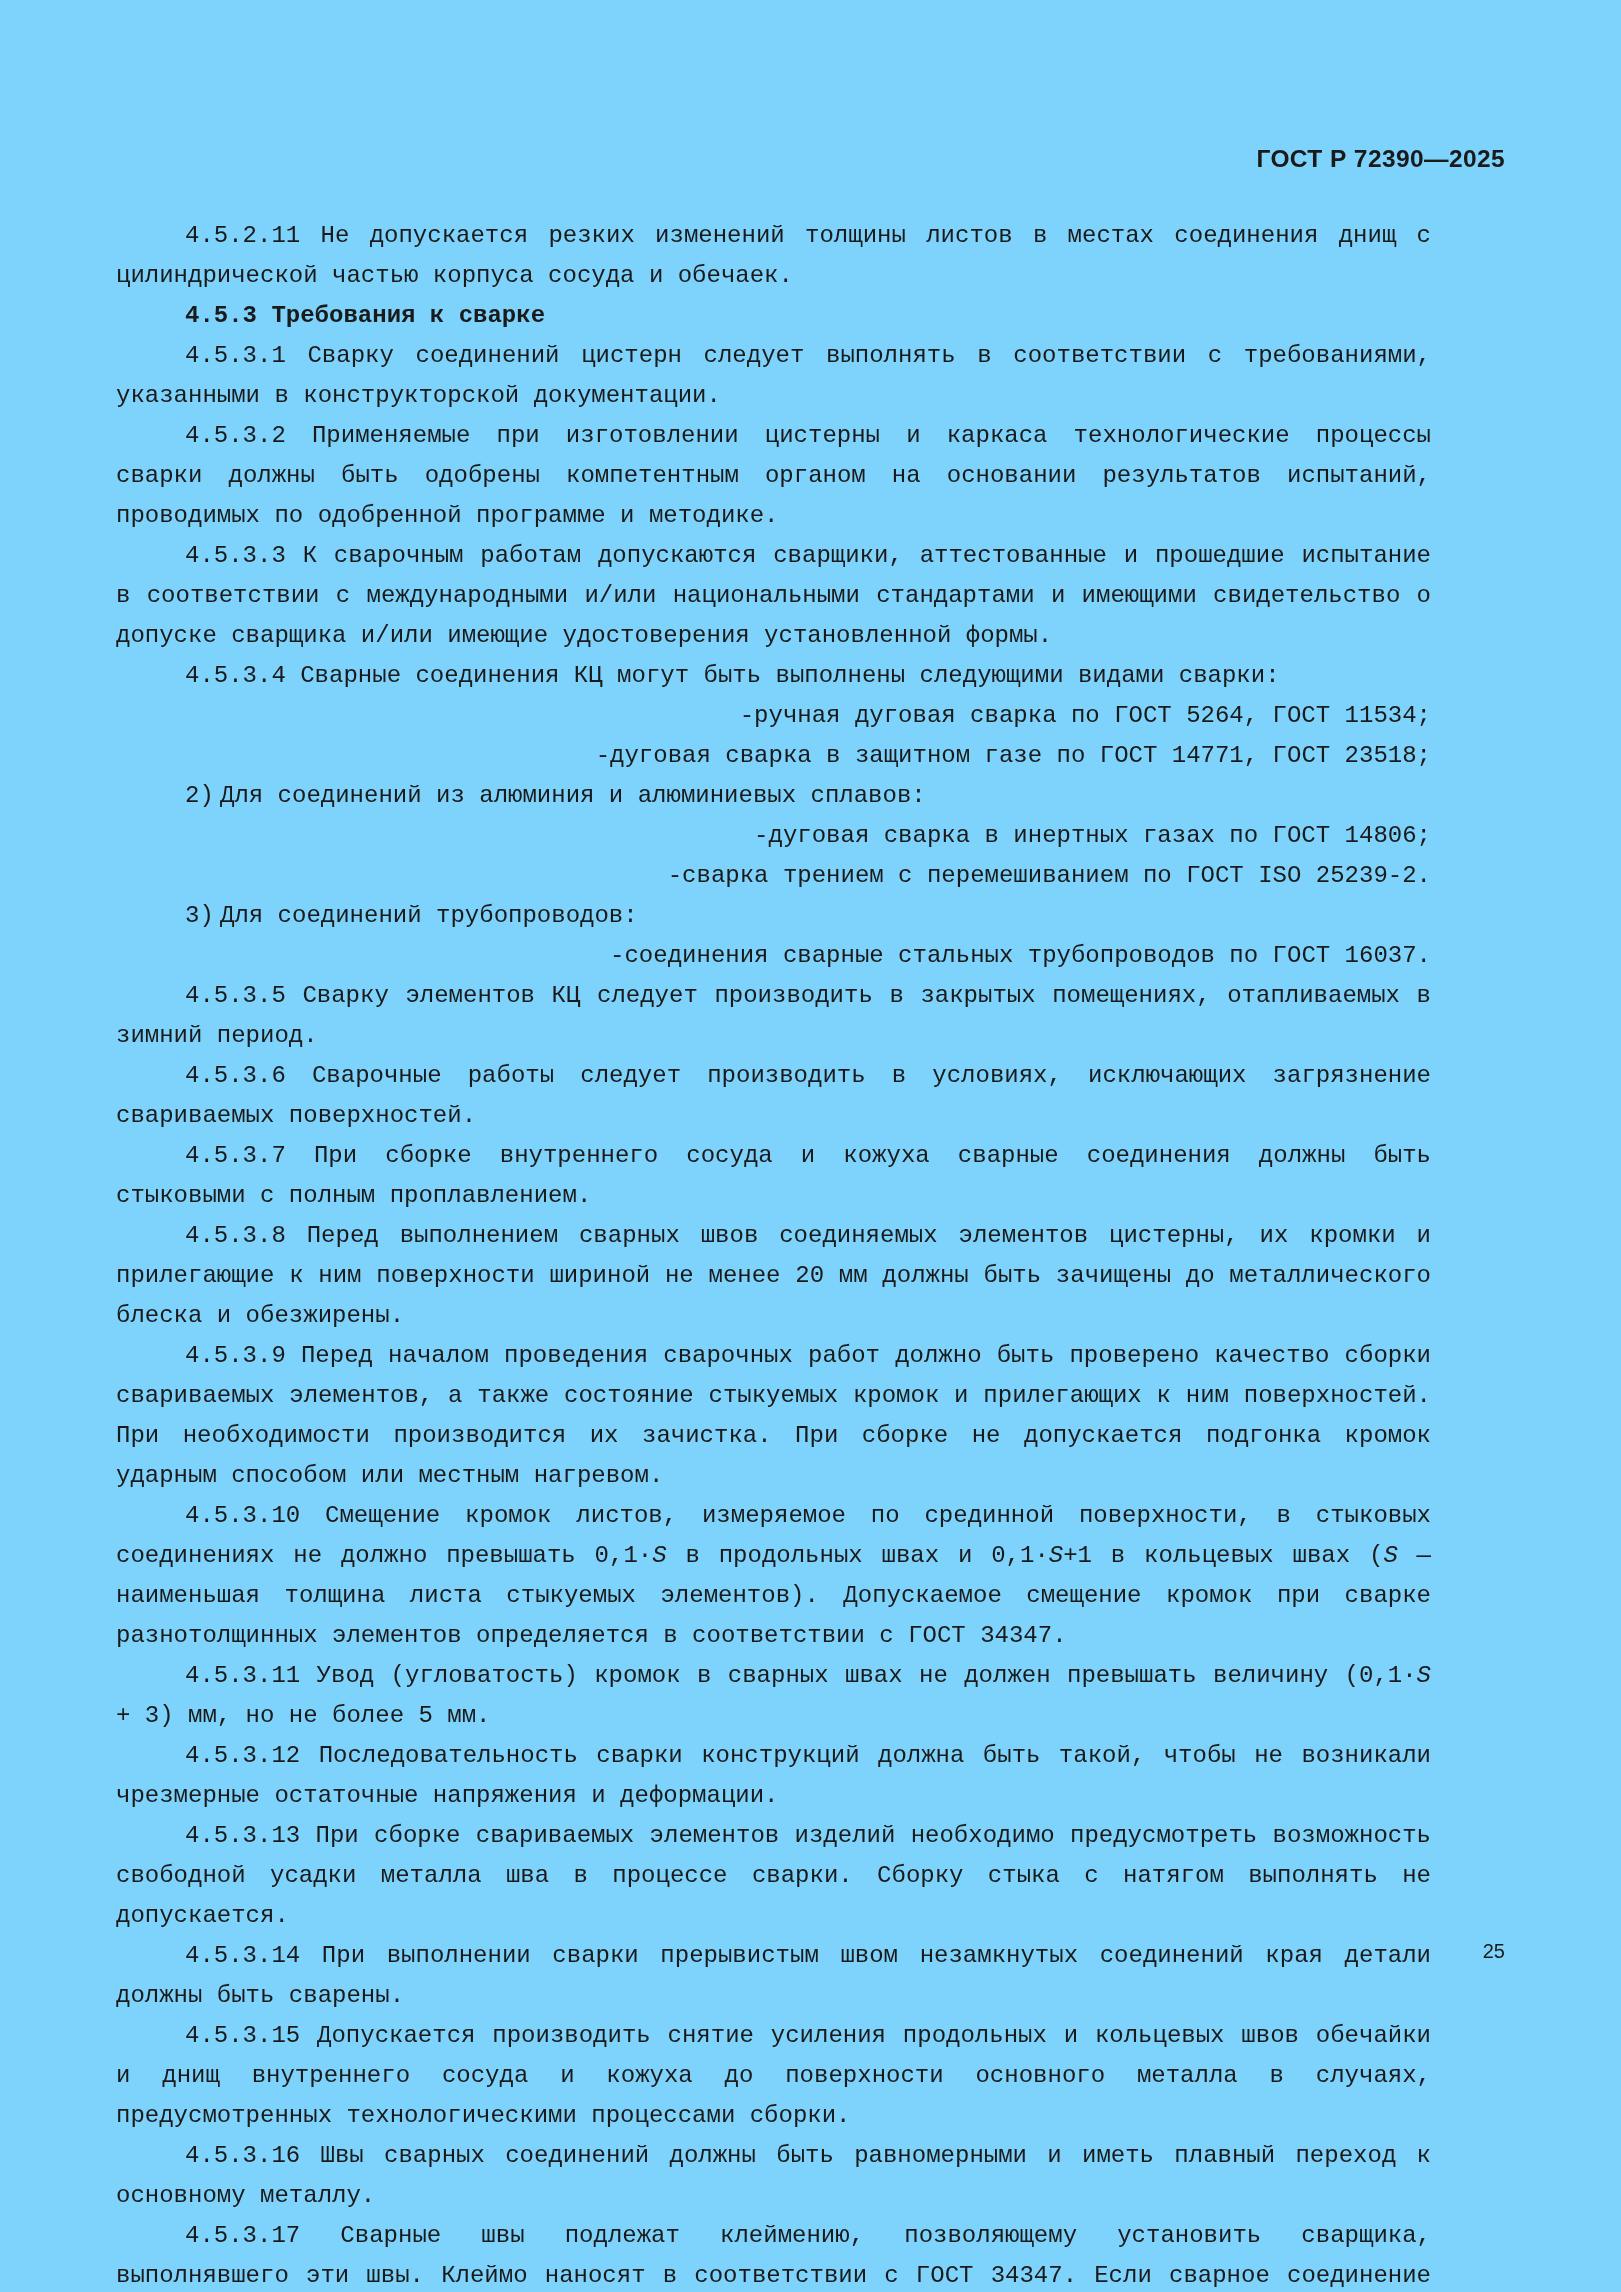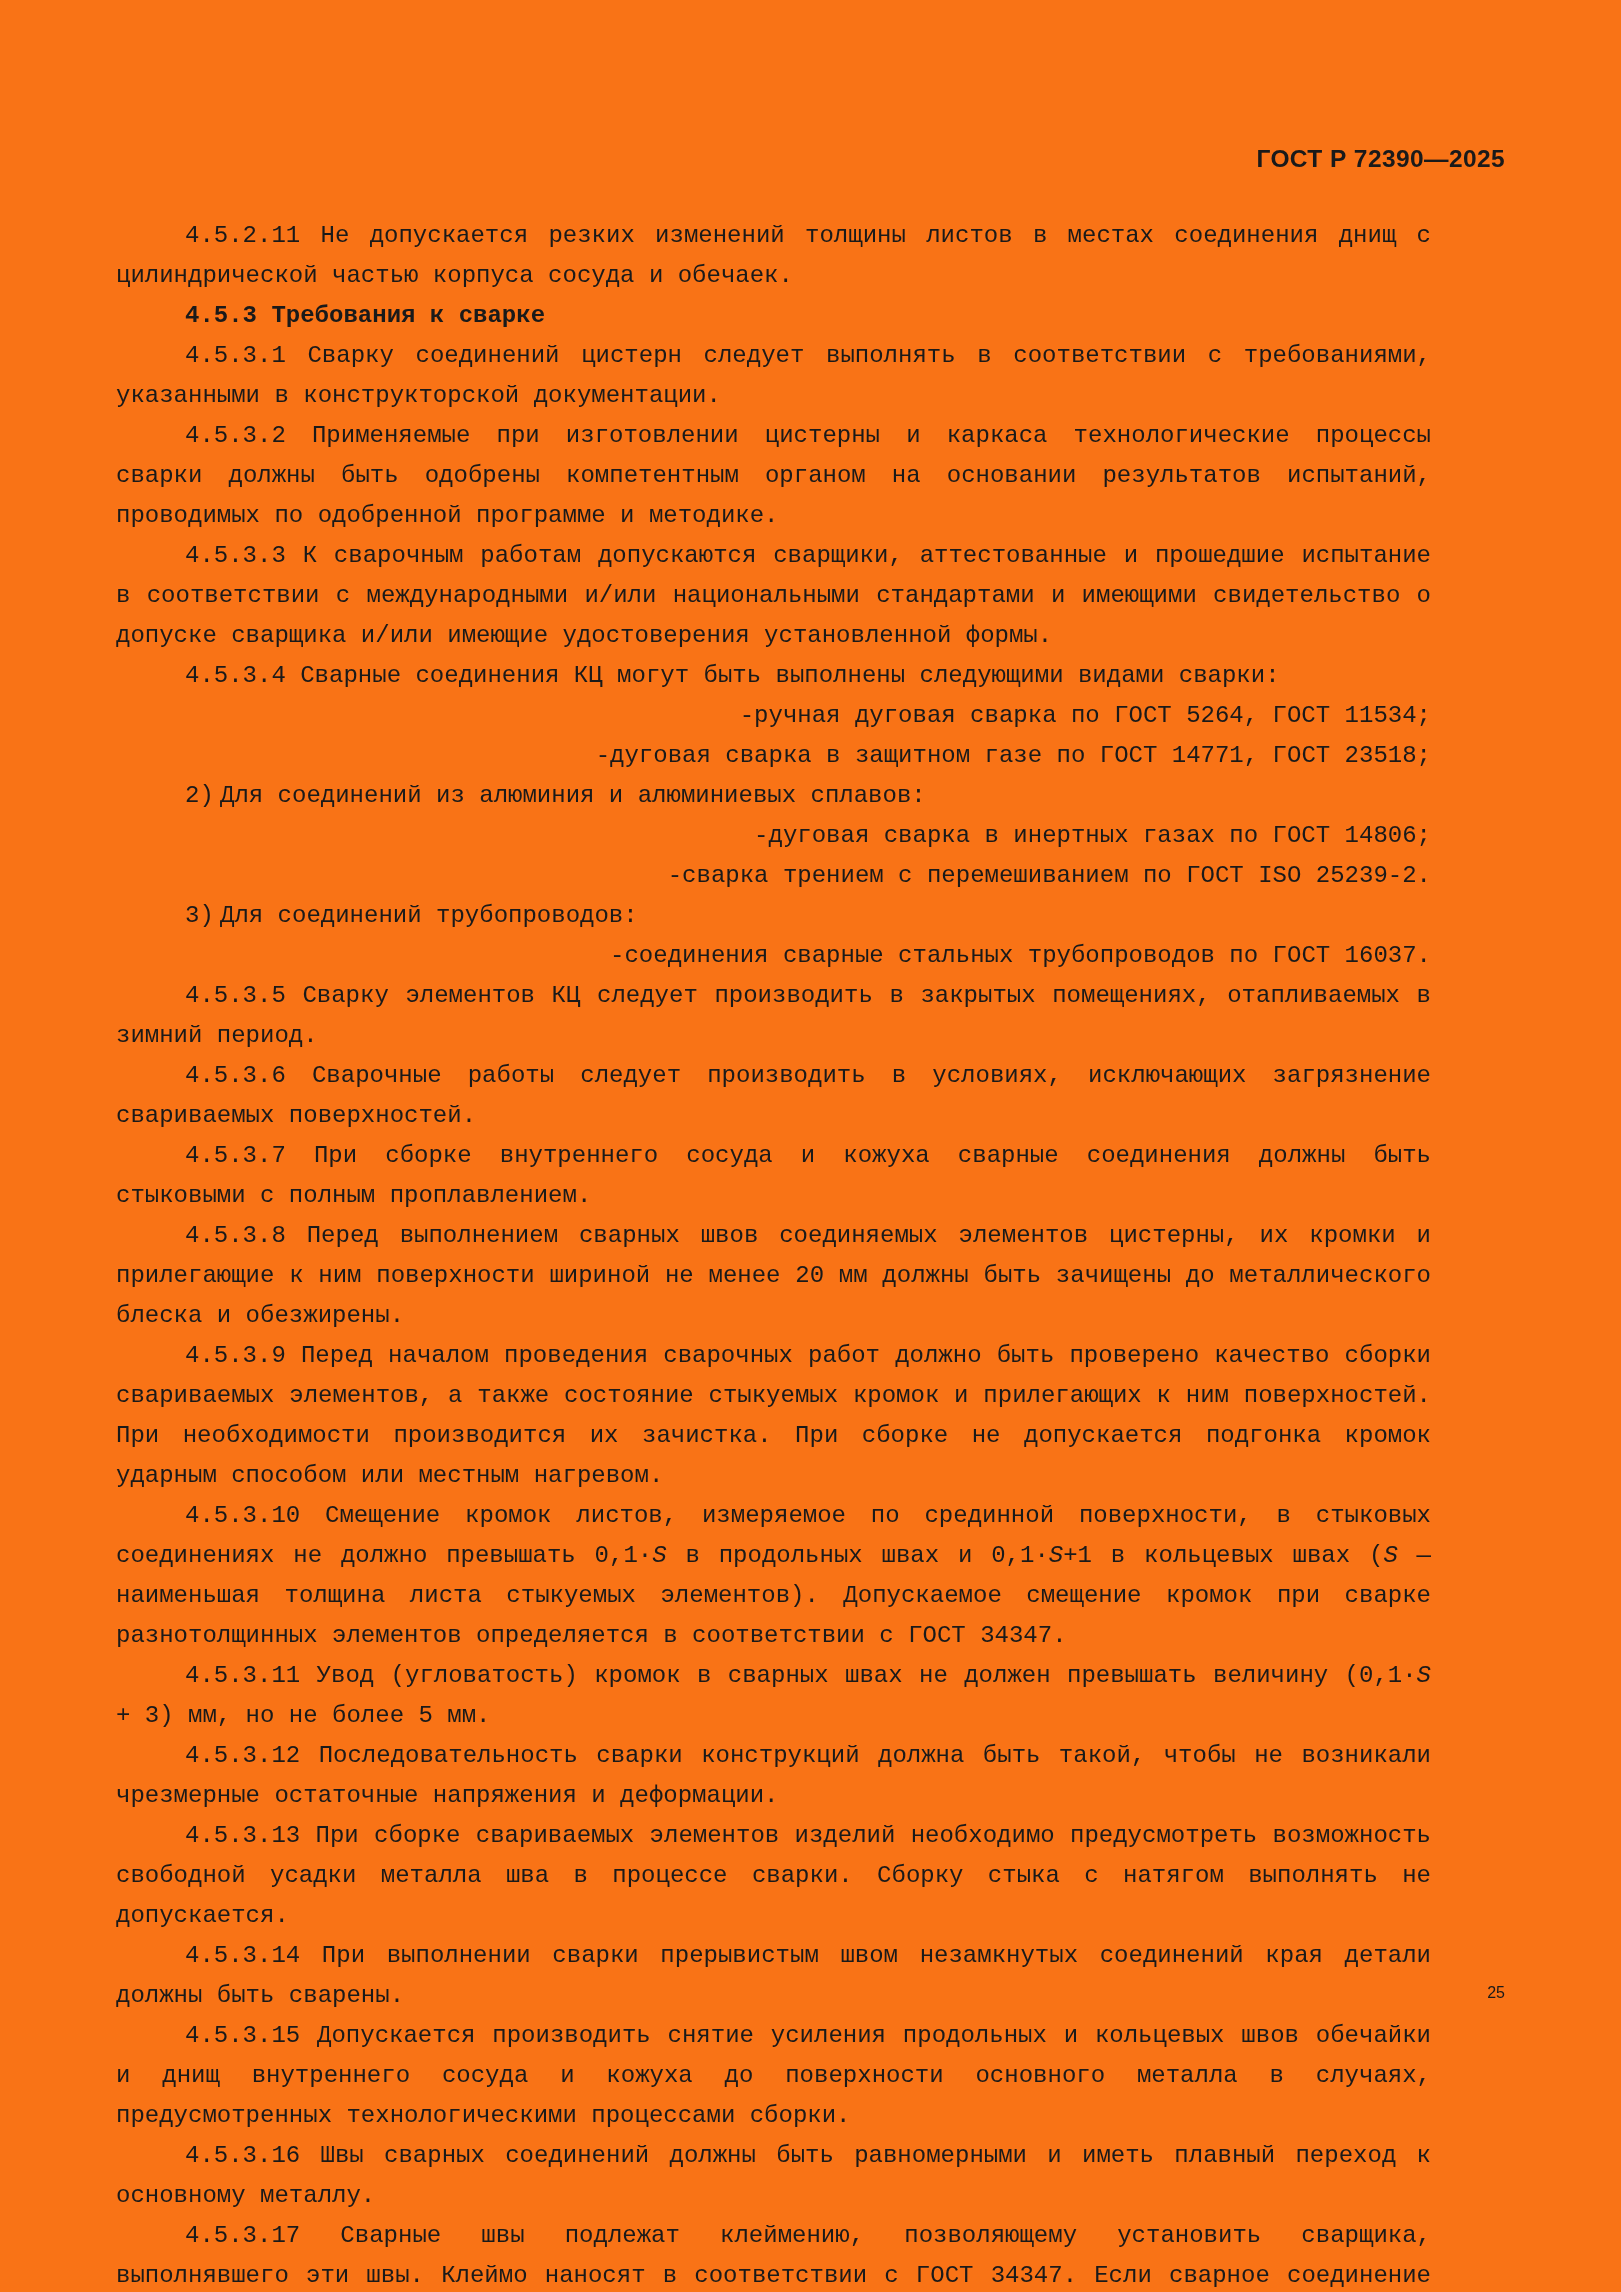--- a/index.html
+++ b/index.html
@@ -4,21 +4,21 @@
 <style>
   html, body {
     margin: 0;
     padding: 0;
     background: #ffffff;
   }
   .page {
     position: relative;
     width: 1621px;
     height: 2293px;
-    background: #f97316;
+    background: #7dd3fc;
     font-family: "Liberation Sans", sans-serif;
     color: #1a1a1a;
     overflow: hidden;
     box-sizing: border-box;
   }
 
   
   .header {
     position: absolute;
     top: 145px;
@@ -77,23 +77,23 @@
     display: inline-block;
     width: 21.6px;
   }
   .var {
     font-style: italic;
   }
 
   
   .folio {
     position: absolute;
-    top: 1984px;
+    top: 1940px;
     right: 116px;
-    font-size: 16px;
+    font-size: 20px;
   }
 </style>
 </head>
 <body>
 
 <div class="page">
 
   <div class="header">ГОСТ Р 72390—2025</div>
 
   <div class="content" id="content">

